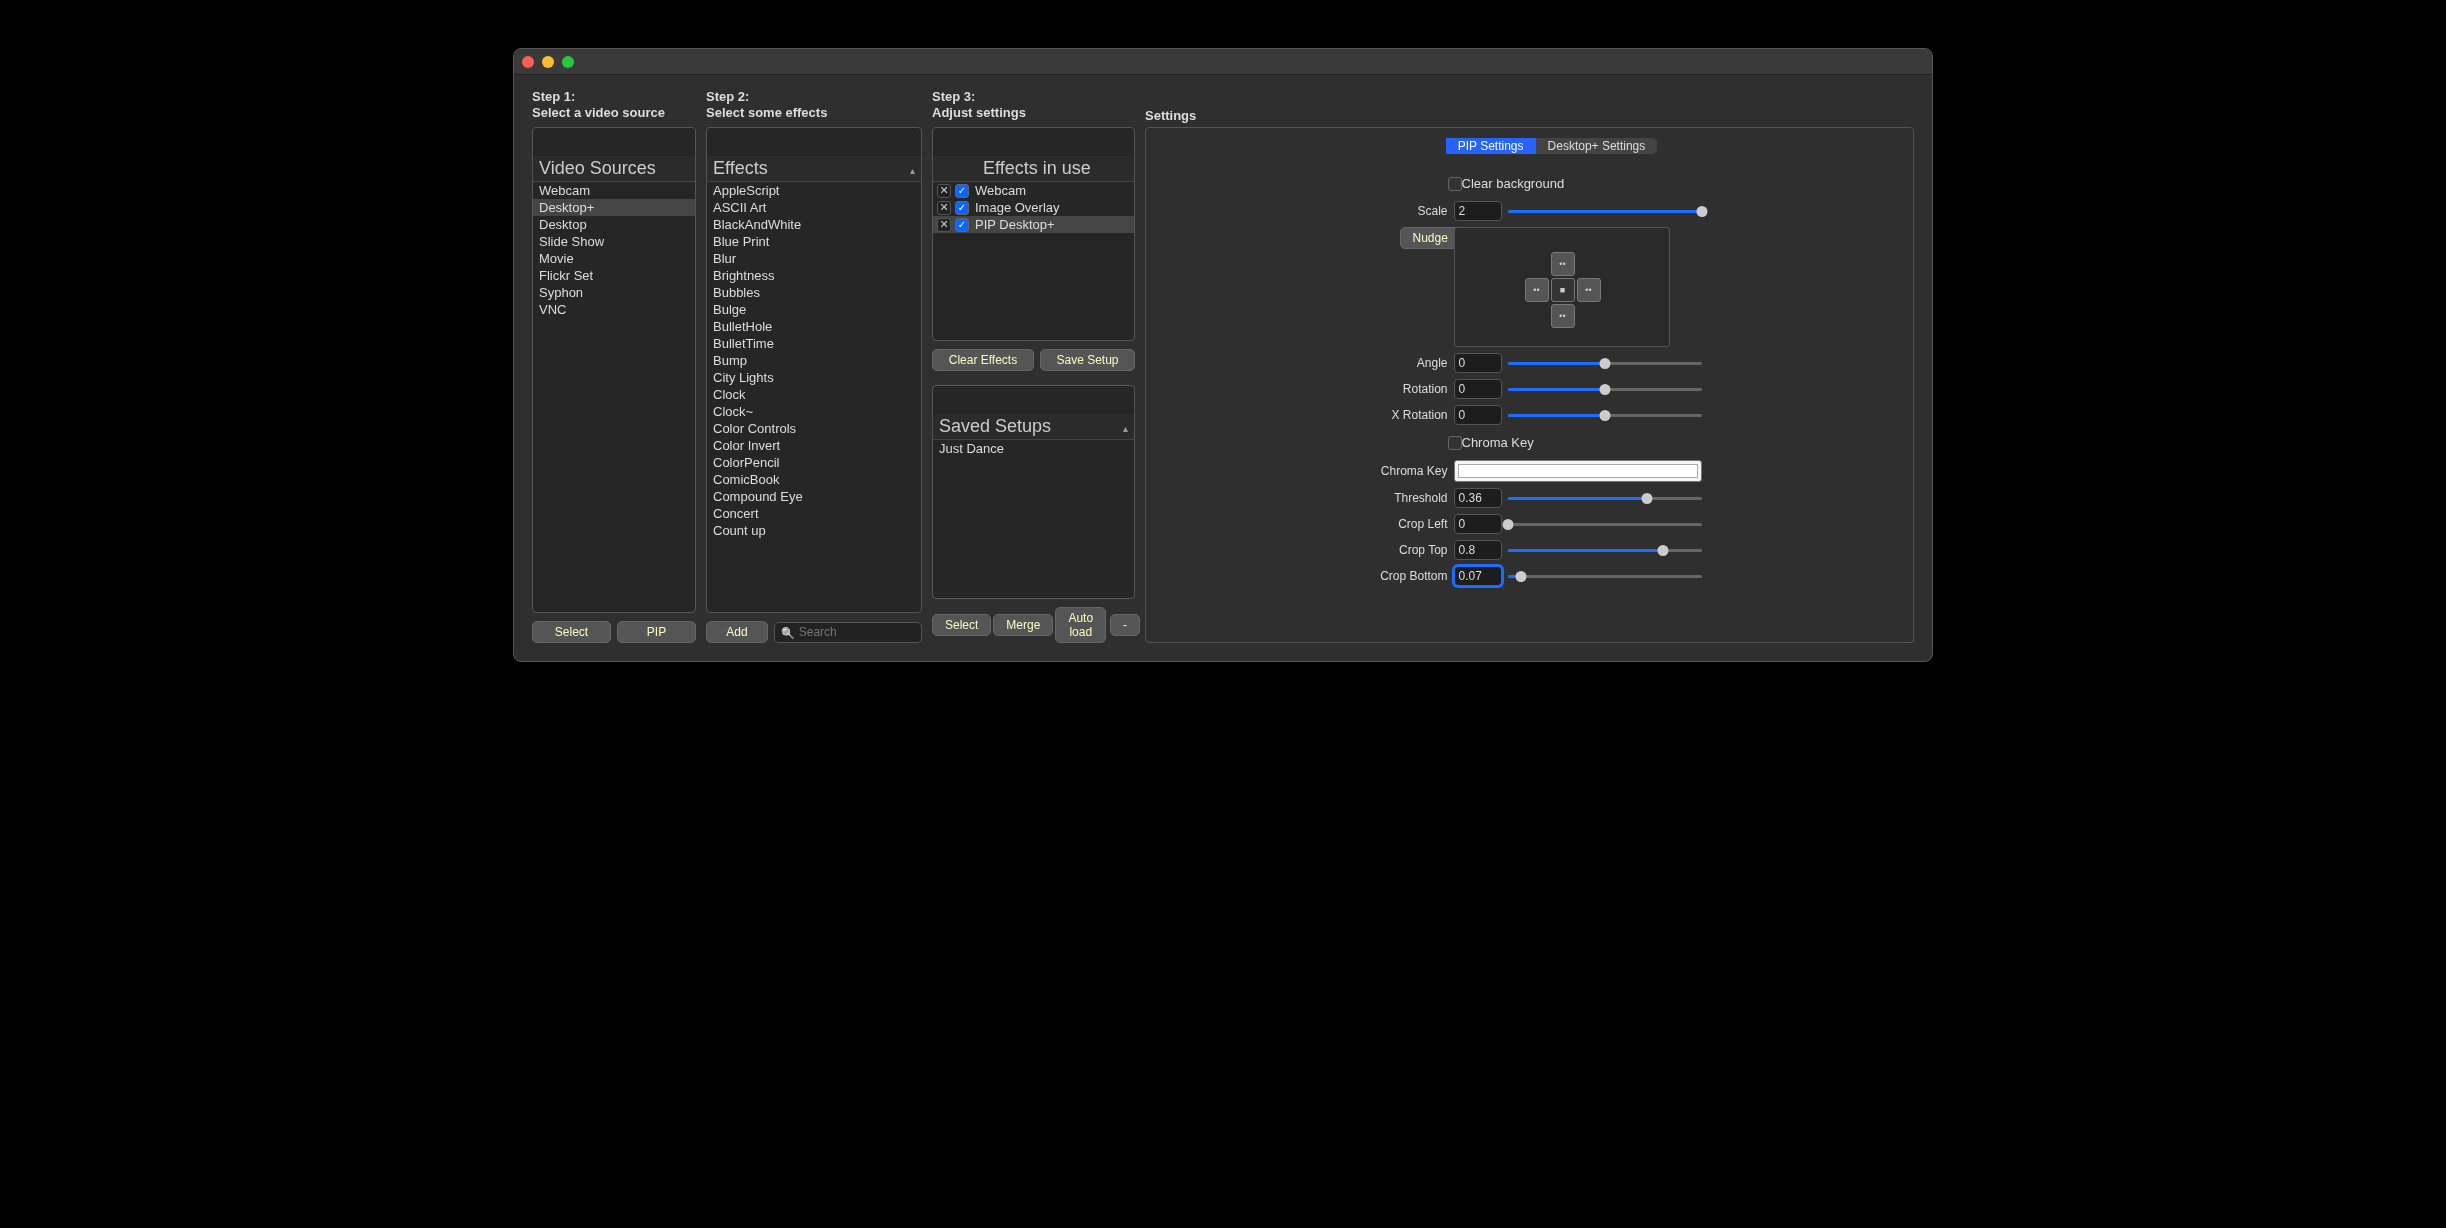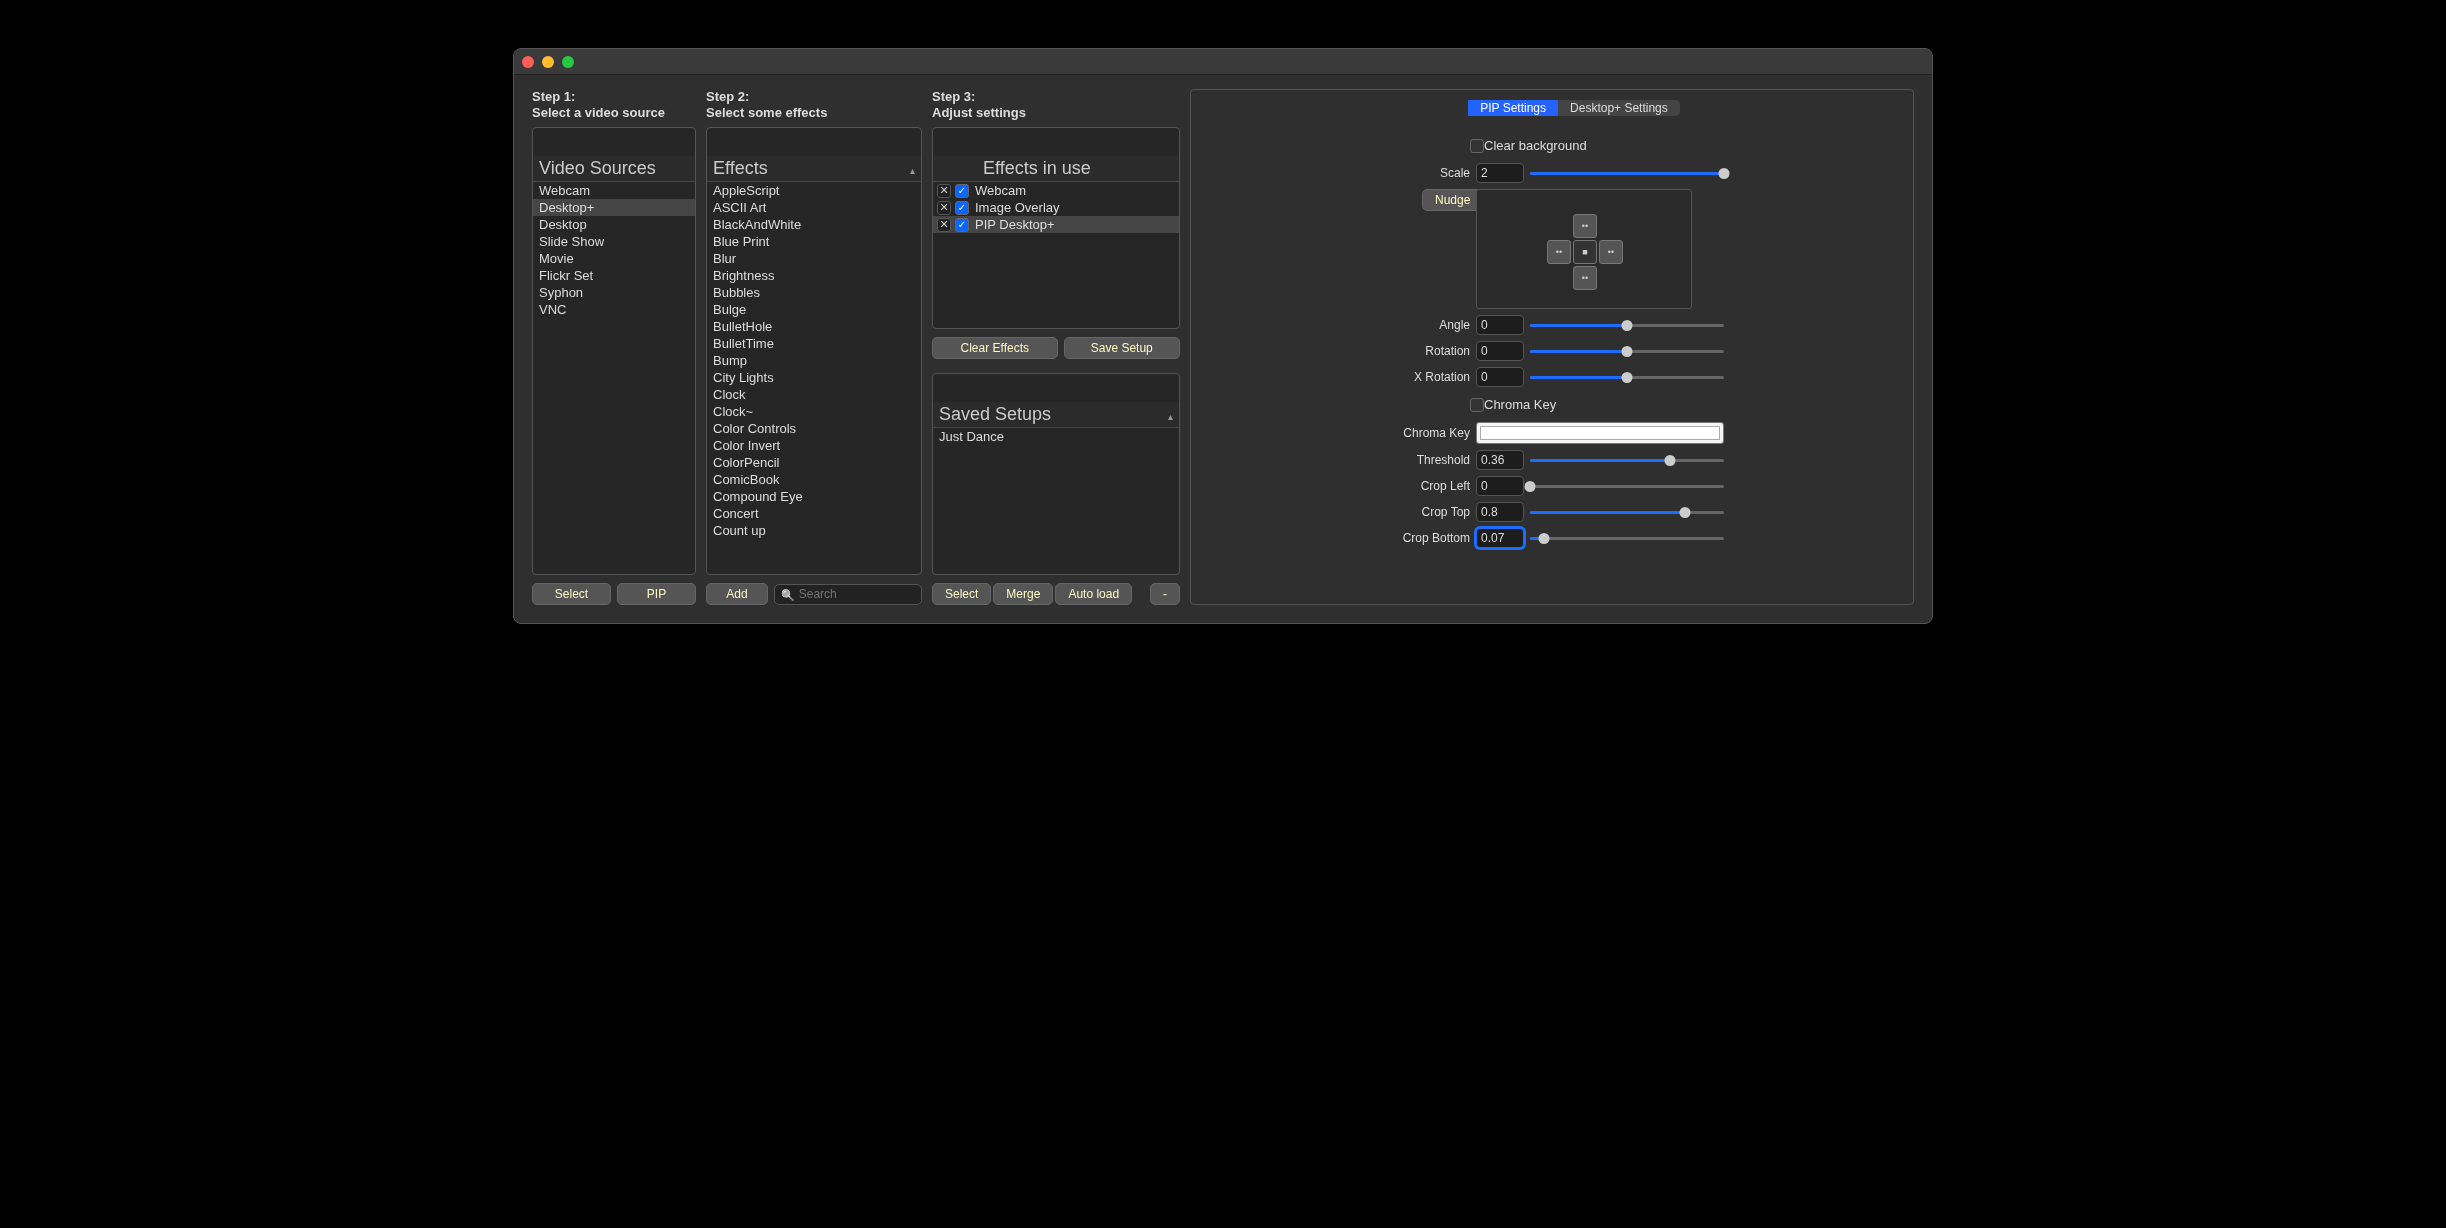--- a/index.html
+++ b/index.html
@@ -36,21 +36,21 @@
   .dot.green { background: #28c840; }
   .title { position: absolute; left:0; right:0; text-align:center; color:#aaa; font-size:13px; }
   .content {
     padding: 14px 18px 18px 18px;
     display: flex;
     gap: 10px;
   }
   .col { display: flex; flex-direction: column; }
   .col-sources { width: 164px; }
   .col-effects  { width: 216px; }
-  .col-inuse    { width: 248px; }
+  .col-inuse    { width: 203px; }
   .col-settings { flex: 1; }
 
   .step-label { font-size: 13px; font-weight: 600; color: #ddd; line-height: 1.25; height: 34px; margin-bottom: 4px; }
 
   .listbox {
     background: #262626;
     border: 1px solid #555;
     border-radius: 4px;
     display: flex;
     flex-direction: column;
@@ -295,20 +295,21 @@
       <div class="bottom-inuse-row">
         <button class="btn">Select</button>
         <button class="btn">Merge</button>
         <button class="btn">Auto load</button>
         <div class="spacer"></div>
         <button class="btn" style="width:30px">-</button>
       </div>
     </div>
 
     <div class="col col-settings">
+      <div class="settings-title">Settings</div>
       <div class="settings-panel">
         <div class="seg">
           <div class="seg-inner">
             <div class="seg-btn active">PIP Settings</div>
             <div class="seg-btn">Desktop+ Settings</div>
           </div>
         </div>
 
         <div class="form">
 

